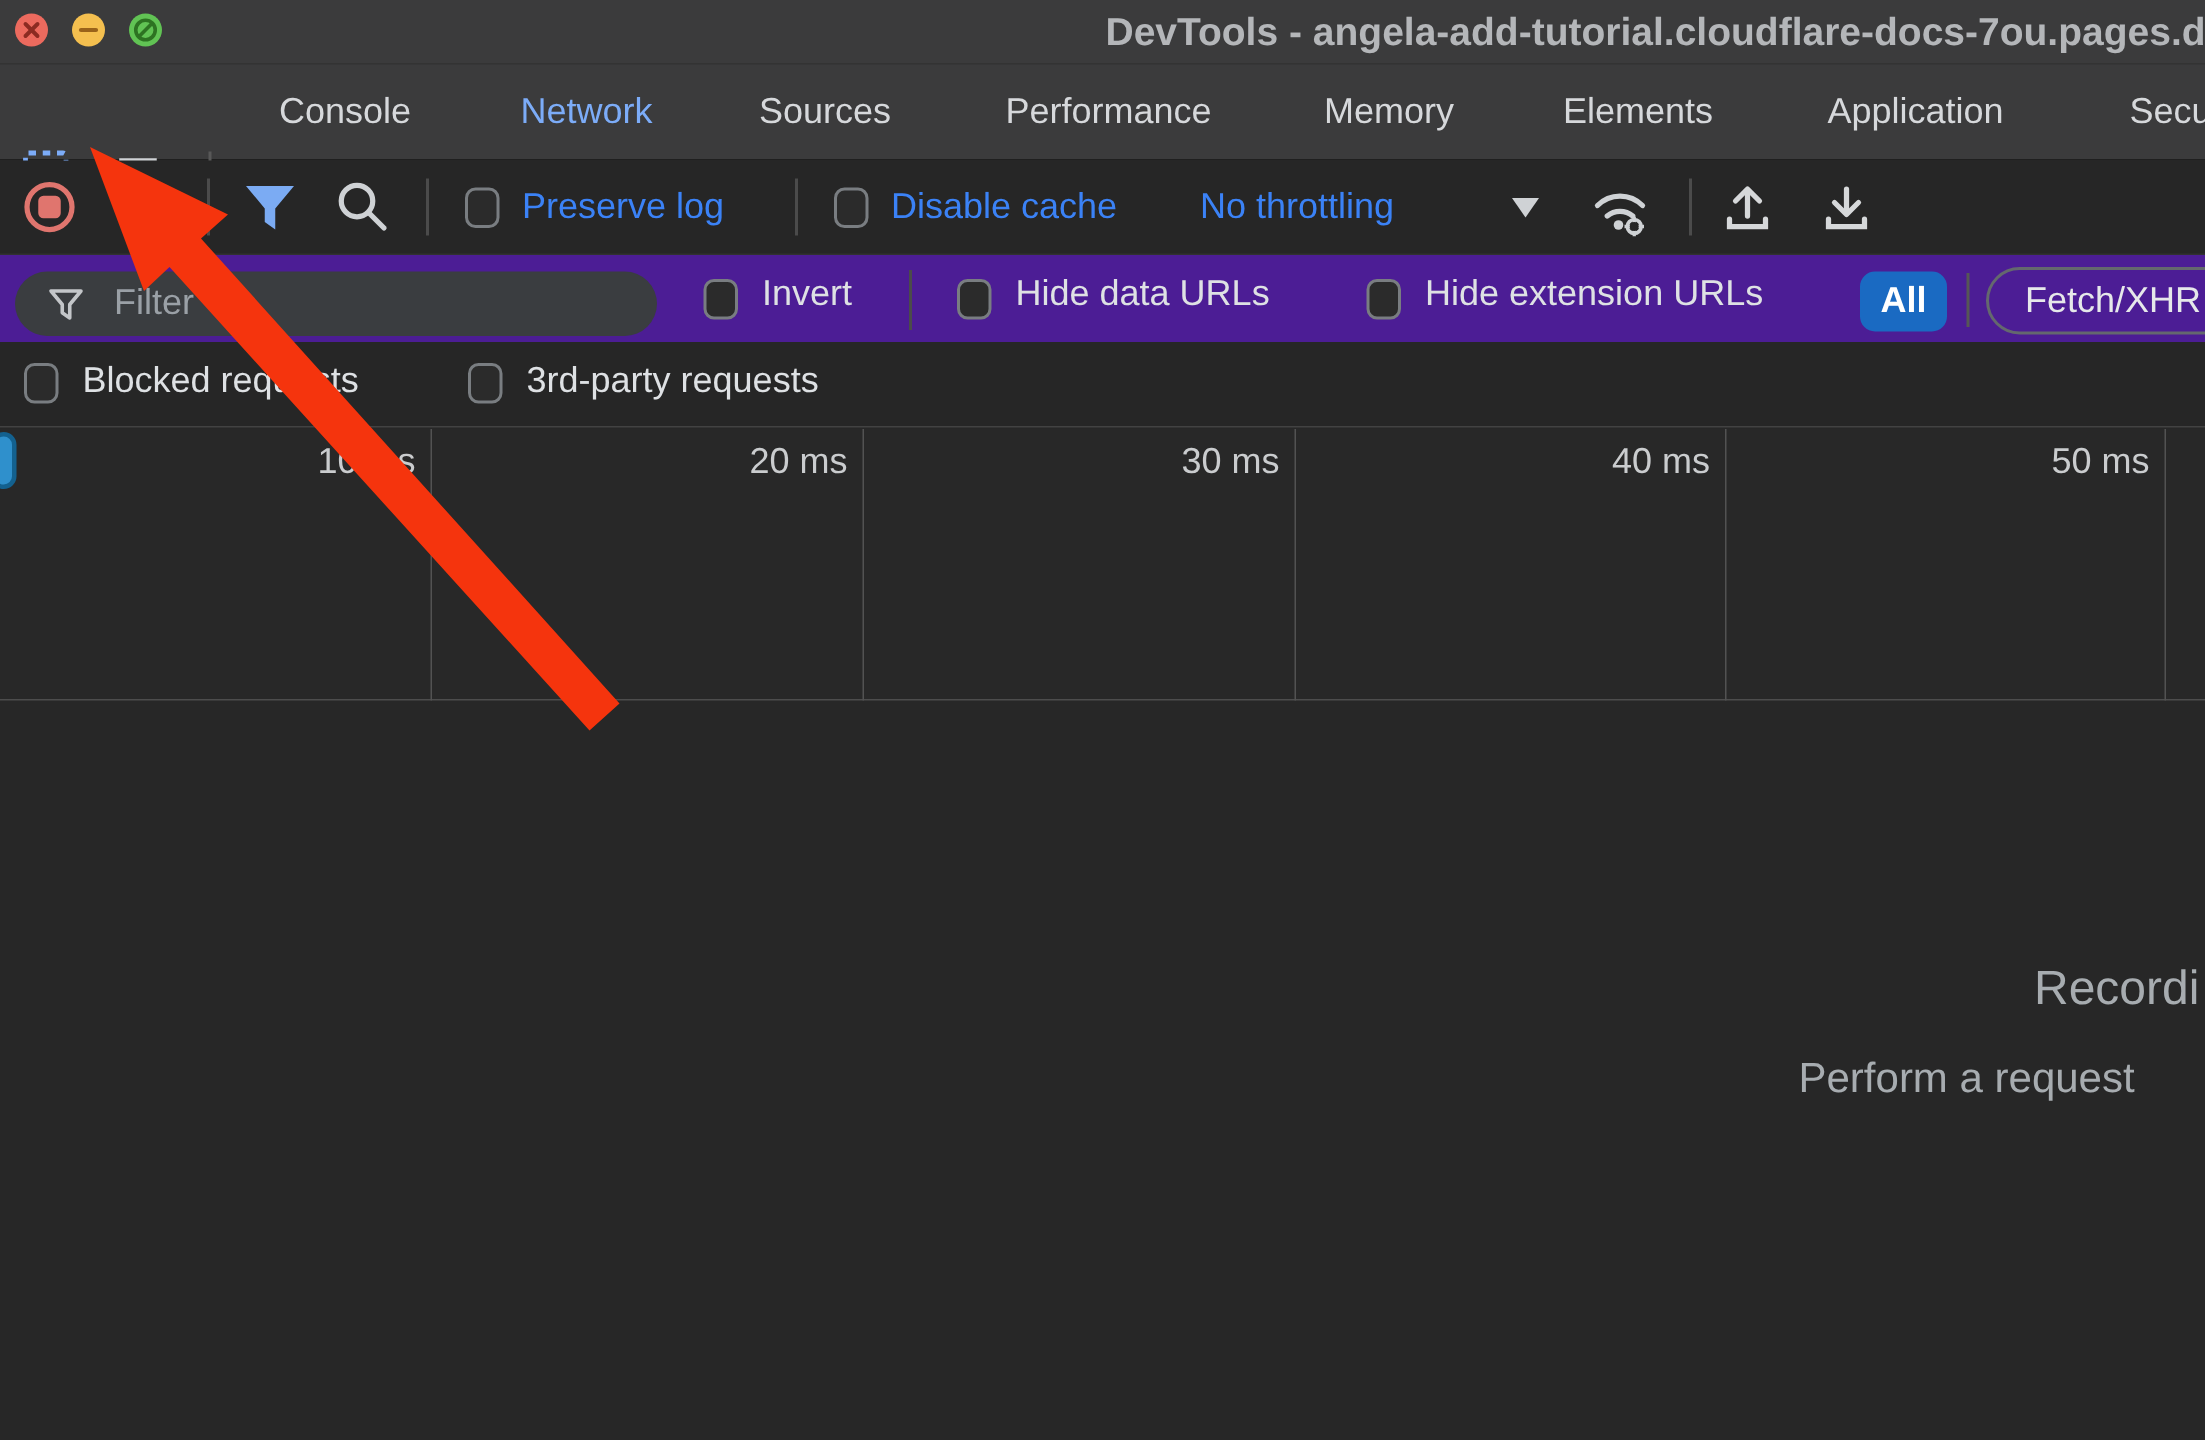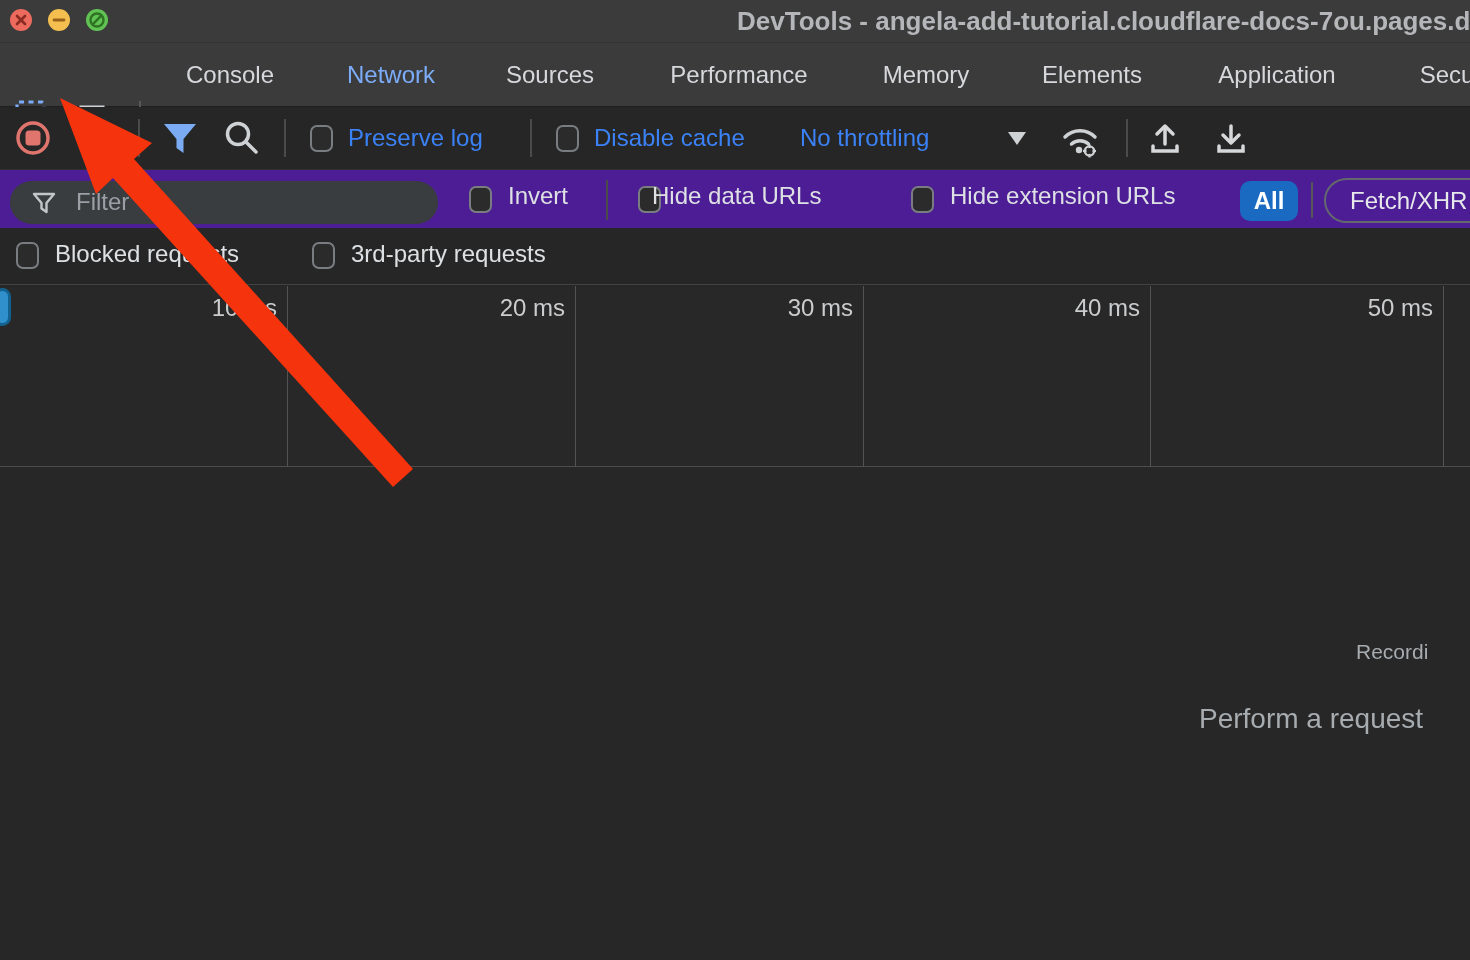--- a/index.html
+++ b/index.html
@@ -56,21 +56,21 @@
 
   
   .timeline { position:absolute; left:0; top:286px; width:1470px; height:181px; background:#282828;
     border-bottom:1px solid #4d4d4d; }
   .tl-div { position:absolute; top:0; width:1px; height:181px; background:#525252; }
   .tl-label { position:absolute; top:8px; width:80px; text-align:right; font-size:24px; color:#caccce; }
   .tl-capsule { position:absolute; left:-6px; top:2px; width:17px; height:38px; border-radius:9px;
     background:#2f90cc; border:3px solid #13618f; }
 
   
-  .empty1 { position:absolute; left:1356px; top:640px; font-size:21px; color:#a7acb0; white-space:nowrap; }
+  .empty1 { position:absolute; left:1356px; top:640px; font-size:32px; color:#a7acb0; white-space:nowrap; }
   .empty2 { position:absolute; left:1199px; top:703px; font-size:28px; color:#a7acb0; white-space:nowrap; }
 
   
   .arrow-overlay { position:absolute; left:0; top:0; width:1470px; height:960px; pointer-events:none; z-index:50; }
 </style>
 </head>
 <body>
 
 <div id="app">
 
@@ -200,21 +200,21 @@
       </svg>
       <input class="filter-input" type="text" placeholder="Filter" style="">
     </div>
     <div>
       <span class="cb" style="left:469px; top:16px;"></span>
       <span class="fr-label" style="left:508px;">Invert</span>
     </div>
     <div class="fr-div" style="left:606px;"></div>
     <div>
       <span class="cb" style="left:638px; top:16px;"></span>
-      <span class="fr-label" style="left:652px;">Hide data URLs</span>
+      <span class="fr-label" style="left:677px;">Hide data URLs</span>
     </div>
     <div>
       <span class="cb" style="left:911px; top:16px;"></span>
       <span class="fr-label" style="left:950px;">Hide extension URLs</span>
     </div>
     <div class="all-btn">All</div>
     <div class="fr-div" style="left:1311px; top:12px; height:36px; background:#565656;"></div>
     <div class="fx-btn">Fetch/XHR</div>
   </div>
 

